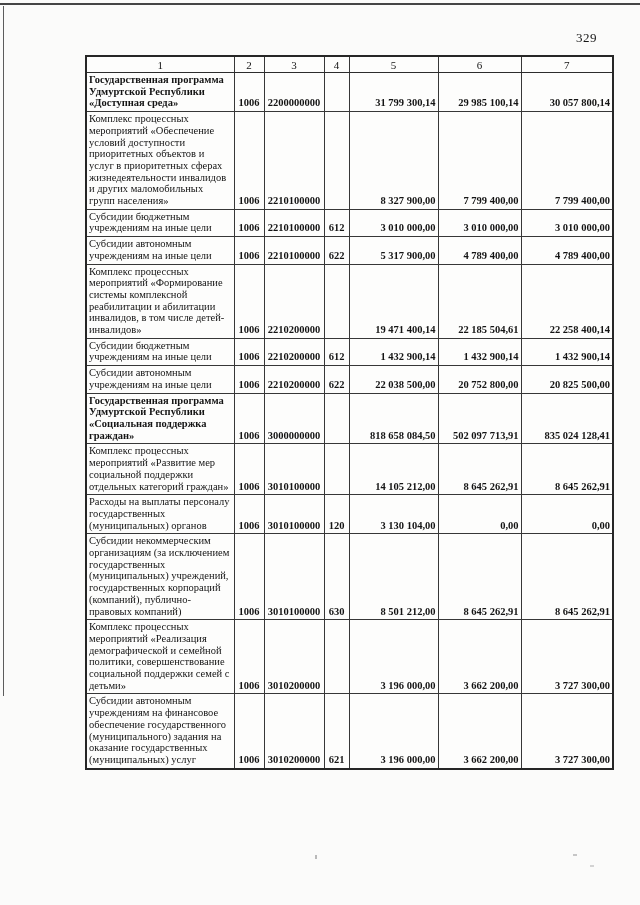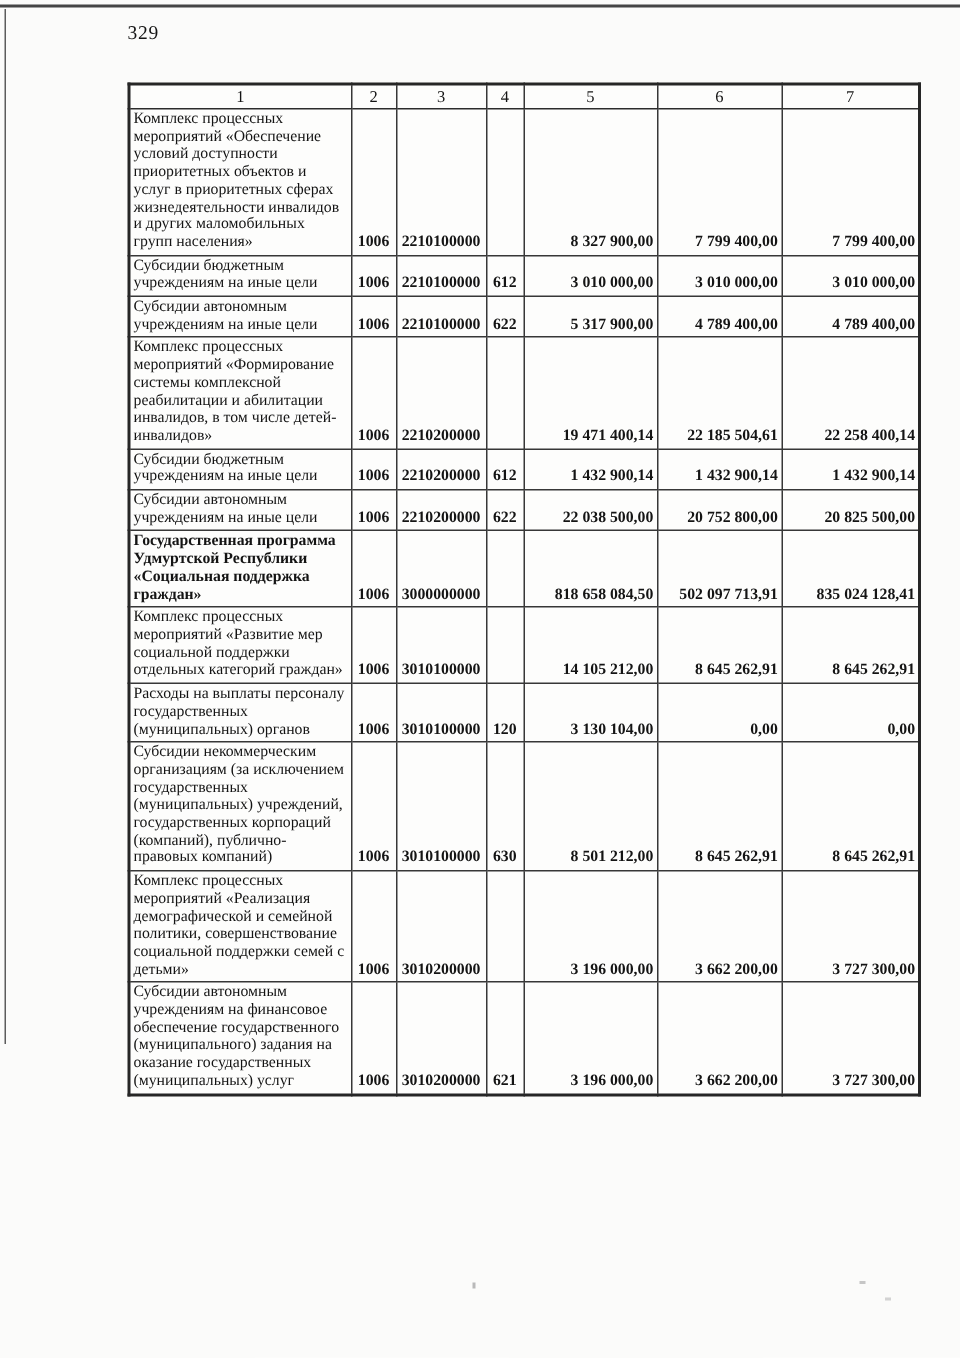--- a/index.html
+++ b/index.html
@@ -23,23 +23,23 @@
     background: #454545;
   }
   .scan-edge-left {
     position: absolute;
     top: 6px; left: 3px;
     width: 1px; height: 690px;
     background: #5c5c5c;
   }
   .page-number {
     position: absolute;
-    top: 14px; left: 85px;
+    top: 30px; left: 85px;
     width: 512px;
-    text-align: left;
+    text-align: right;
     font-size: 13px;
     letter-spacing: 0.5px;
   }
   .table-wrap {
     position: absolute;
     top: 55px; left: 85px;
   }
   table.budget {
     border-collapse: collapse;
     table-layout: fixed;
@@ -121,20 +121,29 @@
         <th>1</th>
         <th>2</th>
         <th>3</th>
         <th>4</th>
         <th>5</th>
         <th>6</th>
         <th>7</th>
       </tr>
     </thead>
     <tbody>
+        <tr class="bold-row">
+    <td class="c1">Государственная программа Удмуртской Республики «Доступная среда»</td>
+    <td class="c2">1006</td>
+    <td class="c3">2200000000</td>
+    <td class="c4"></td>
+    <td class="c5">31 799 300,14</td>
+    <td class="c6">29 985 100,14</td>
+    <td class="c7">30 057 800,14</td>
+  </tr>
         <tr>
     <td class="c1">Комплекс процессных мероприятий «Обеспечение условий доступности приоритетных объектов и услуг в приоритетных сферах жизнедеятельности инвалидов и других маломобильных групп населения»</td>
     <td class="c2">1006</td>
     <td class="c3">2210100000</td>
     <td class="c4"></td>
     <td class="c5">8 327 900,00</td>
     <td class="c6">7 799 400,00</td>
     <td class="c7">7 799 400,00</td>
   </tr>
         <tr>

